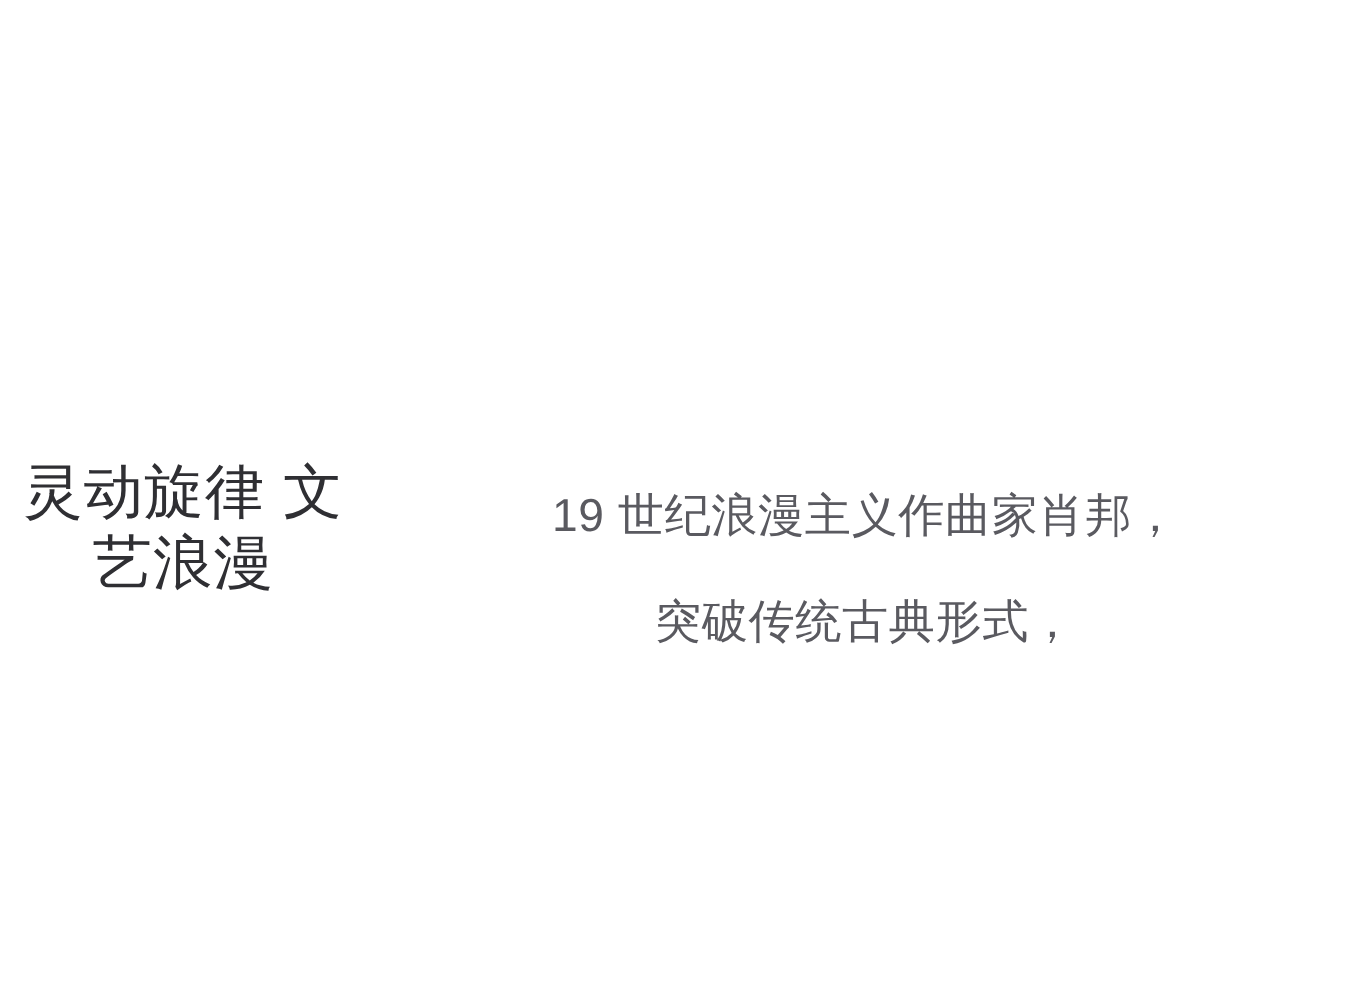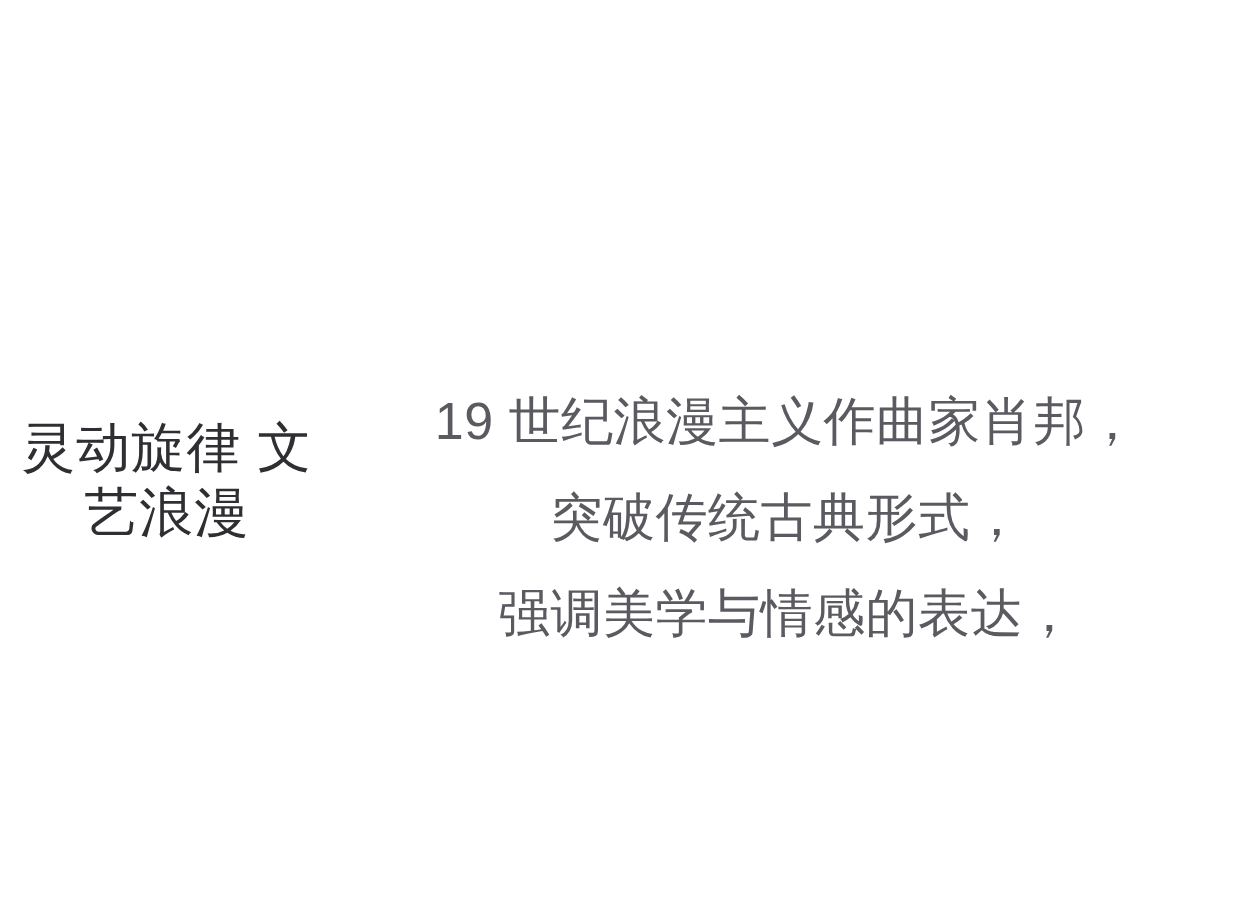--- a/index.html
+++ b/index.html
@@ -30,34 +30,33 @@
     color: #2f2f33;
     letter-spacing: 1px;
     text-align: center;
   }
   .body-block {
     margin-top: 130px;
     width: 100%;
     text-align: center;
   }
   .body-line {
-    font-size: 52px;
+    font-size: 42px;
     line-height: 96px;
     font-weight: 400;
     color: #5a5a60;
     letter-spacing: 0.5px;
     white-space: pre;
   }
 </style>
 </head>
 <body>
 
 <div class="slide">
 
   <h1 class="slide-title">灵动旋律 文艺浪漫</h1>
 
   <div class="body-block">
     <div class="body-line">19 世纪浪漫主义作曲家肖邦，</div>
     <div class="body-line">突破传统古典形式，</div>
-    <div class="body-line">强调美学与情感的表达，</div>
   </div>
 
 </div>
 
 </body></html>

